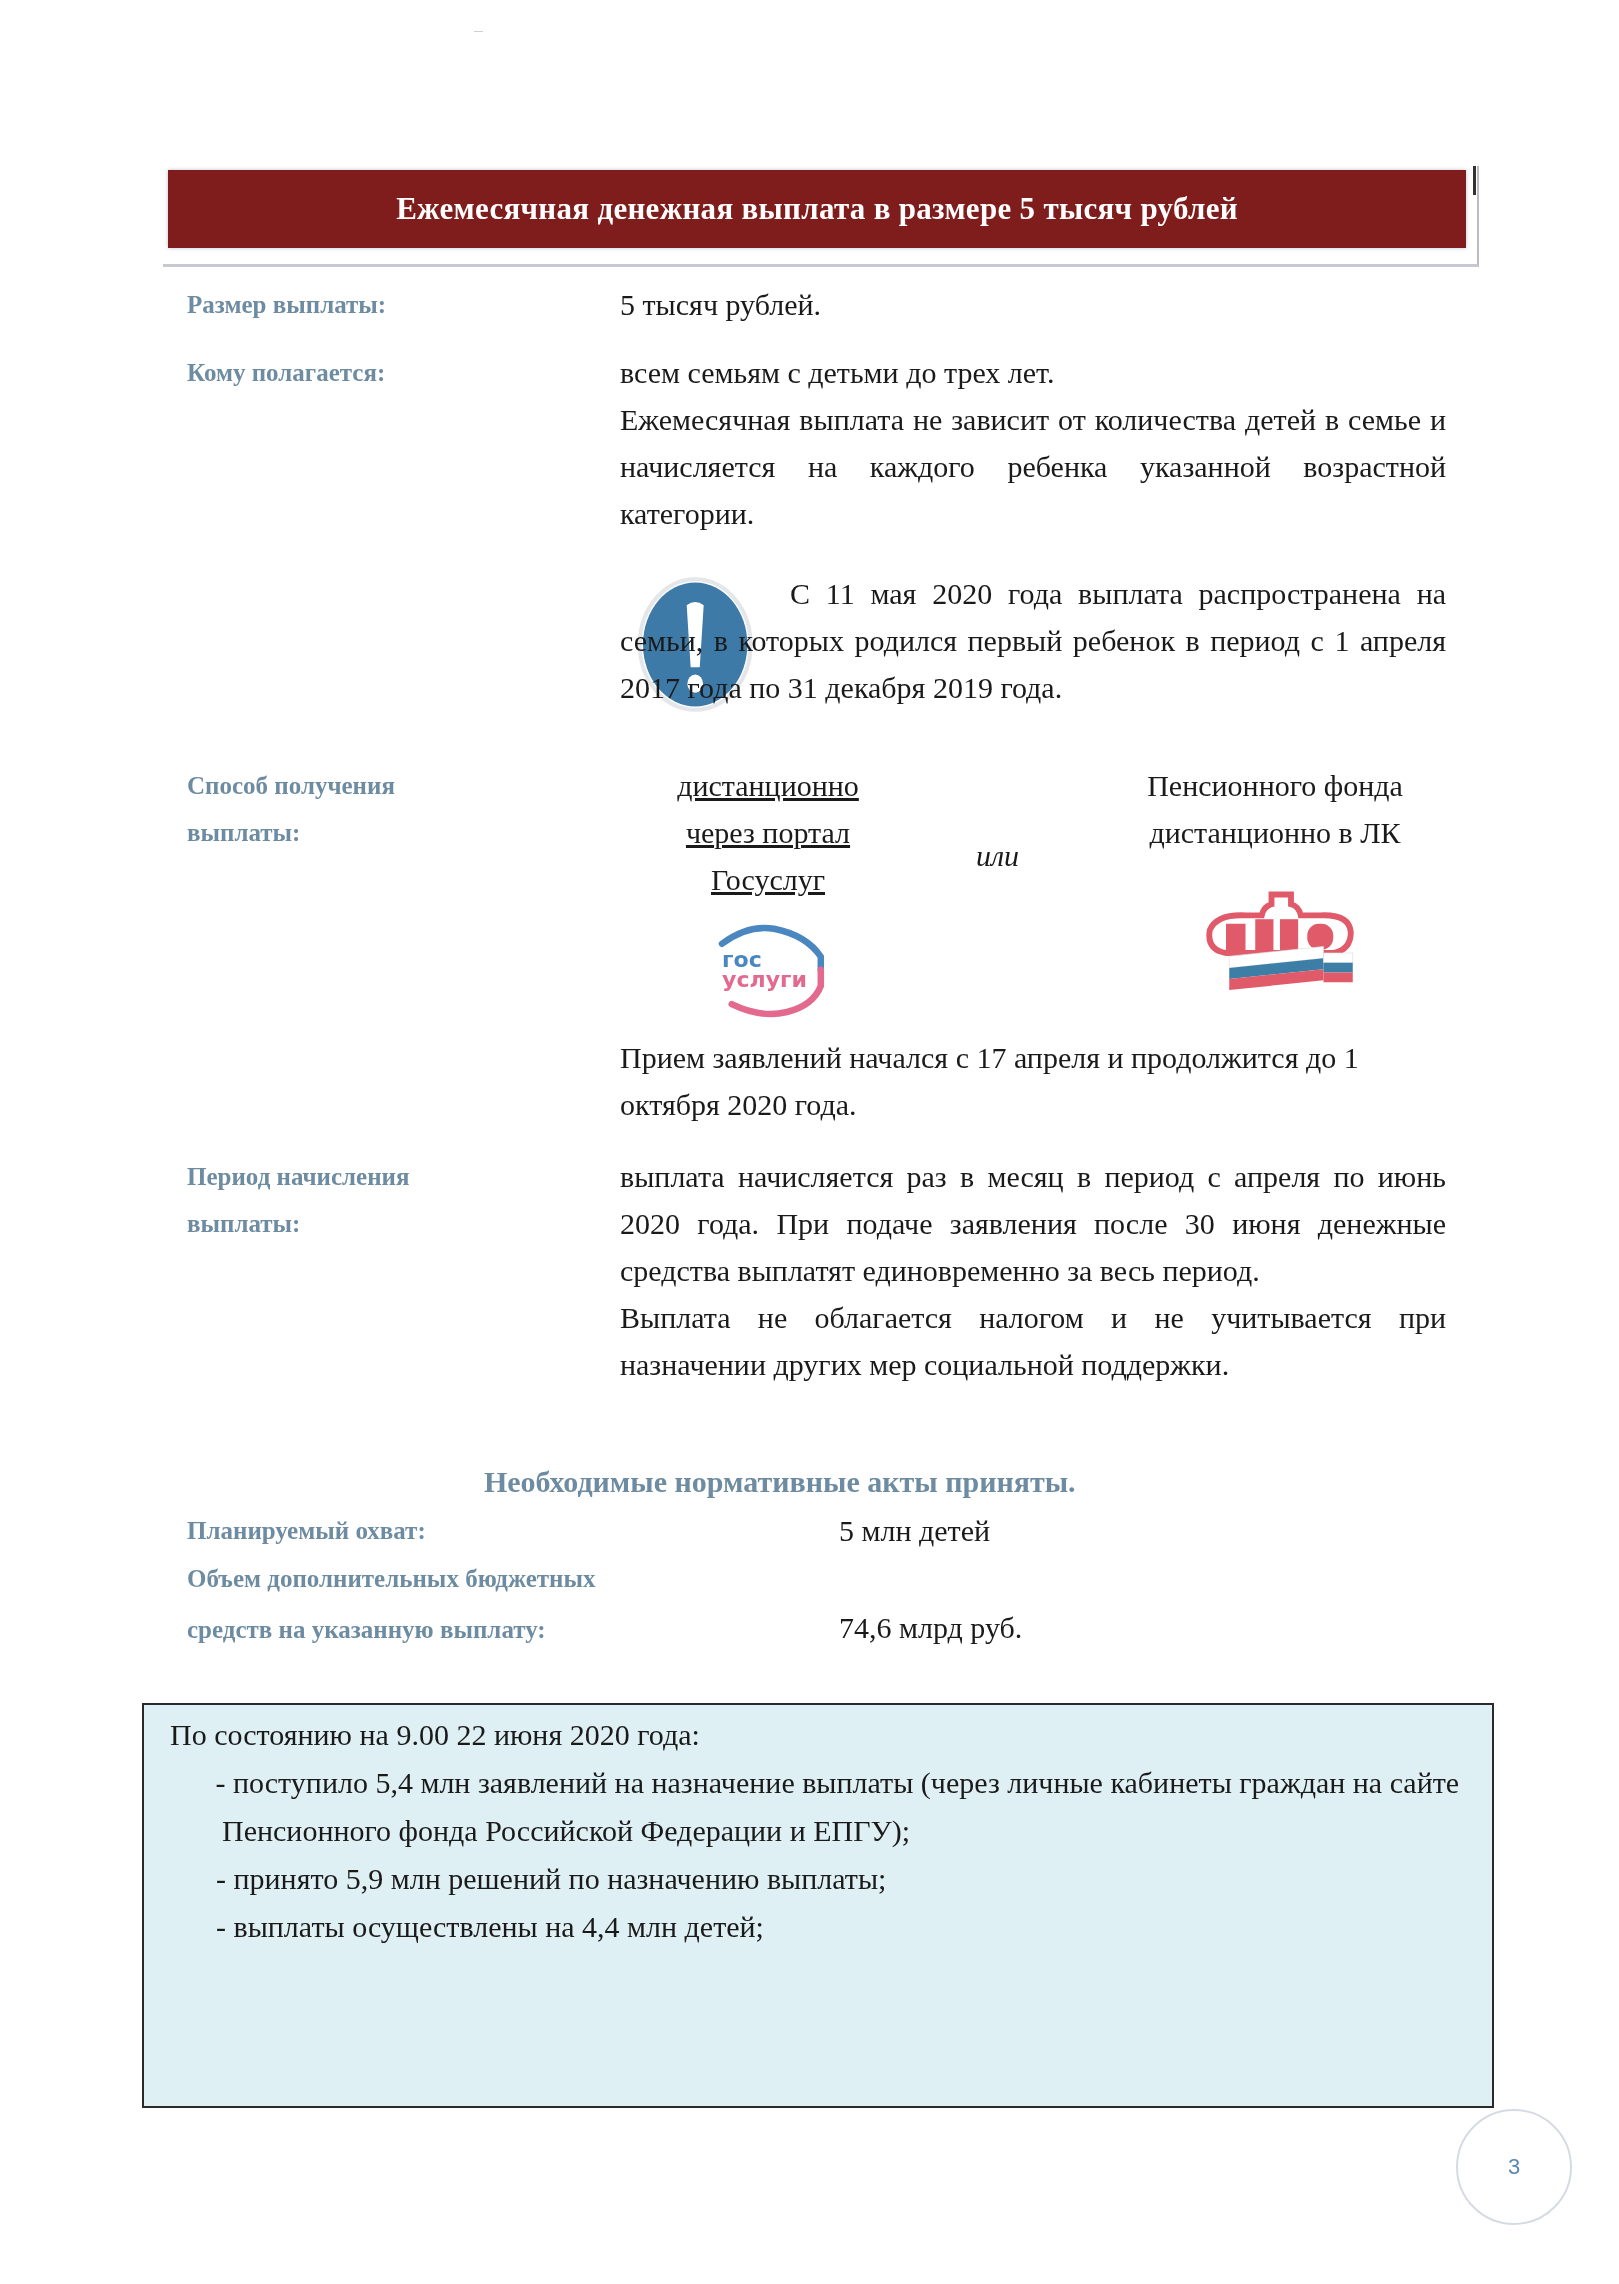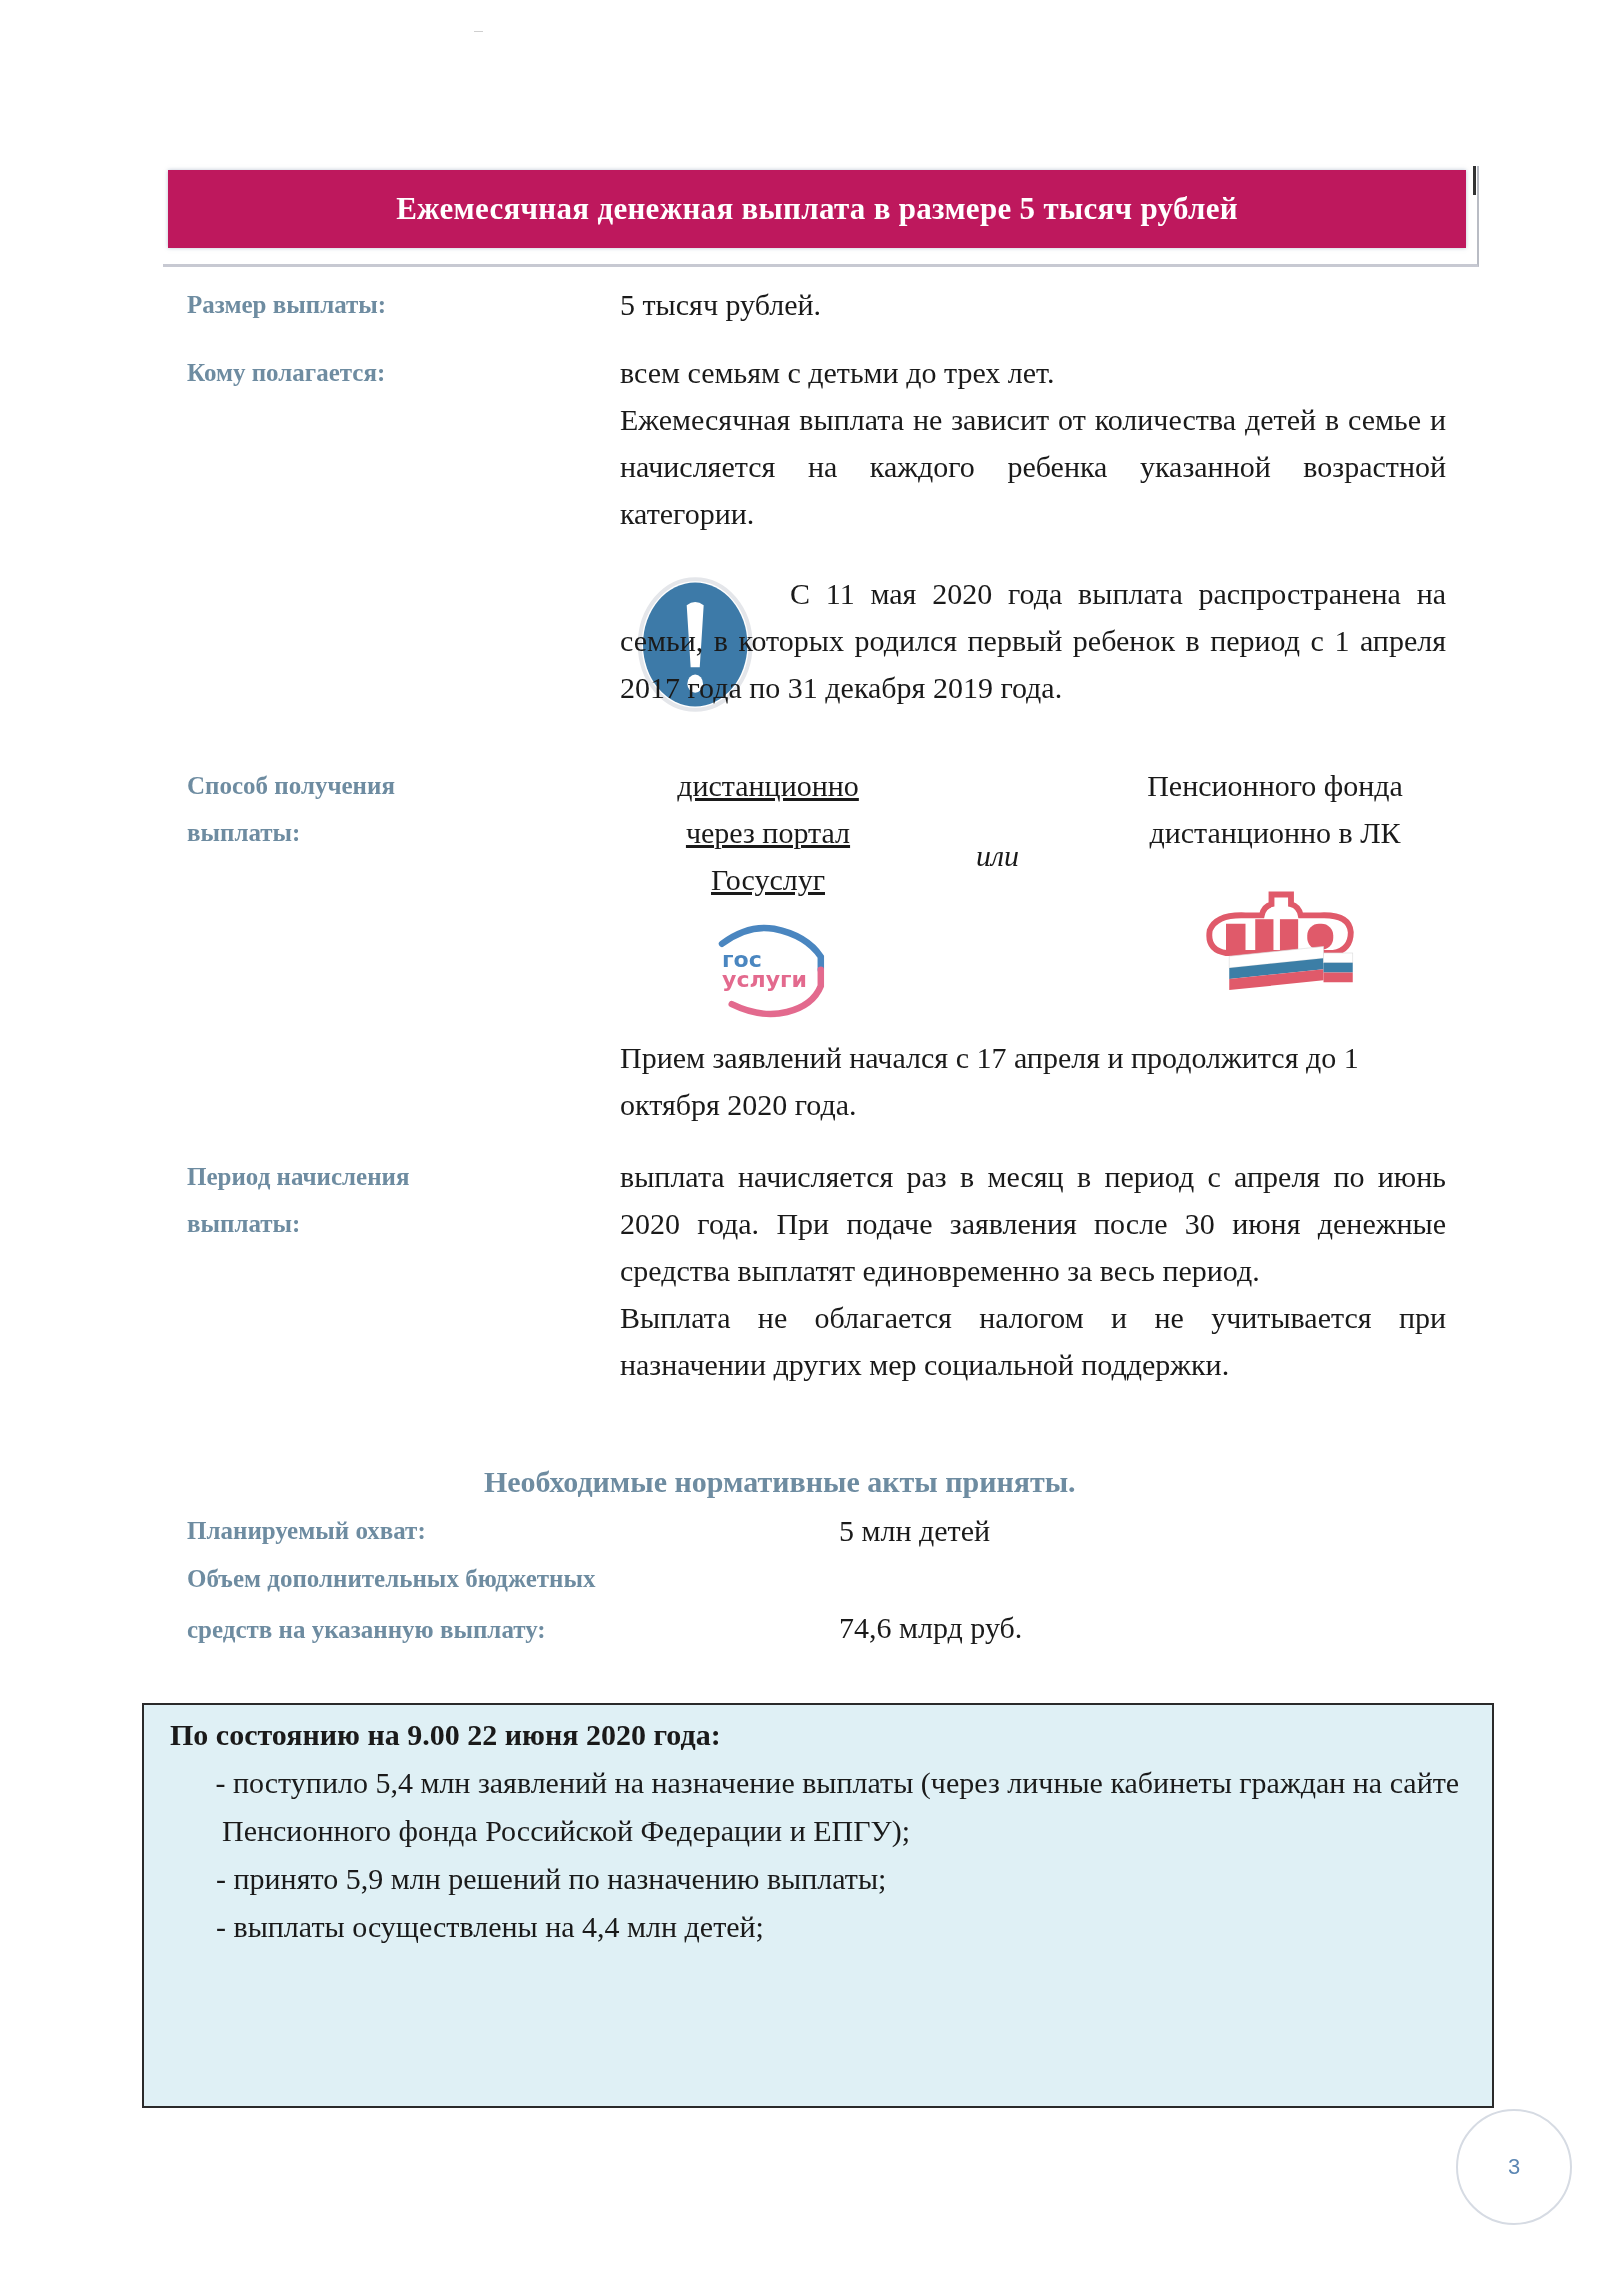--- a/index.html
+++ b/index.html
@@ -3,21 +3,21 @@
 <meta charset="utf-8">
 <style>
   html, body { margin:0; padding:0; background:#ffffff; }
   body { width:1620px; height:2284px; position:relative; overflow:hidden;
          font-family:"Liberation Serif", "DejaVu Serif", serif; color:#1a1a1a; }
   .abs { position:absolute; }
 
   
   .banner-outer { left:163px; top:166px; width:1314px; height:98px;
     border-right:2px solid #b9bcc4; border-bottom:3.3px solid #c7c9d2; }
-  .banner { left:168px; top:170px; width:1298px; height:78px; background:#be185d;
+  .banner { left:168px; top:170px; width:1298px; height:78px; background:#7f1d1d;
     box-shadow: 0 0 3.9px rgba(120,140,170,0.5); display:flex; align-items:center; justify-content:center; }
   .banner-title { font-size:31px; font-weight:bold; color:#ffffff; letter-spacing:0.3px;
     font-family:"Liberation Serif","DejaVu Serif",serif; }
   .banner-mark { left:1473px; top:166px; width:2.6px; height:29px; background:#333; }
 
   .label { font-size:25px; font-weight:bold; color:#6e8ca1; line-height:47px; }
   .value { font-size:30px; color:#1a1a1a; line-height:47px; }
   .justify { text-align:justify; }
   b { font-weight:normal; }
 
@@ -121,21 +121,21 @@
 <div class="abs label" style="left:187px; top:1507px;">Планируемый охват:</div>
 <div class="abs value" style="left:839px; top:1507px;">5 млн детей</div>
 <div class="abs label" style="left:187px; top:1553px; line-height:51px;">
   <div>Объем дополнительных бюджетных</div>
   <div>средств на указанную выплату:</div>
 </div>
 <div class="abs value" style="left:839px; top:1604px;">74,6 млрд руб.</div>
 
 <div class="abs stats-box"></div>
 <div class="abs stats-text" style="left:170px; top:1711px; width:1301px;">
-  <div style="font-weight:bold;">По состоянию на 9.00 22 июня 2020 года:</div>
+  <div style="font-weight:normal;">По состоянию на 9.00 22 июня 2020 года:</div>
   <div style="padding-left:52px; text-indent:-6.5px;"><span>- поступило </span><b>5,4 млн заявлений</b><span> на назначение выплаты (через личные кабинеты граждан на сайте Пенсионного фонда Российской Федерации и ЕПГУ);</span></div>
   <div style="padding-left:46px;"><span>- принято </span><b>5,9 млн решений</b><span> по назначению выплаты;</span></div>
   <div style="padding-left:46px;"><span>- выплаты осуществлены на </span><b>4,4 млн детей;</b><span></span></div>
 </div>
 
 <div class="abs page-circle">
   <span class="page-num">3</span>
 </div>
 
 

